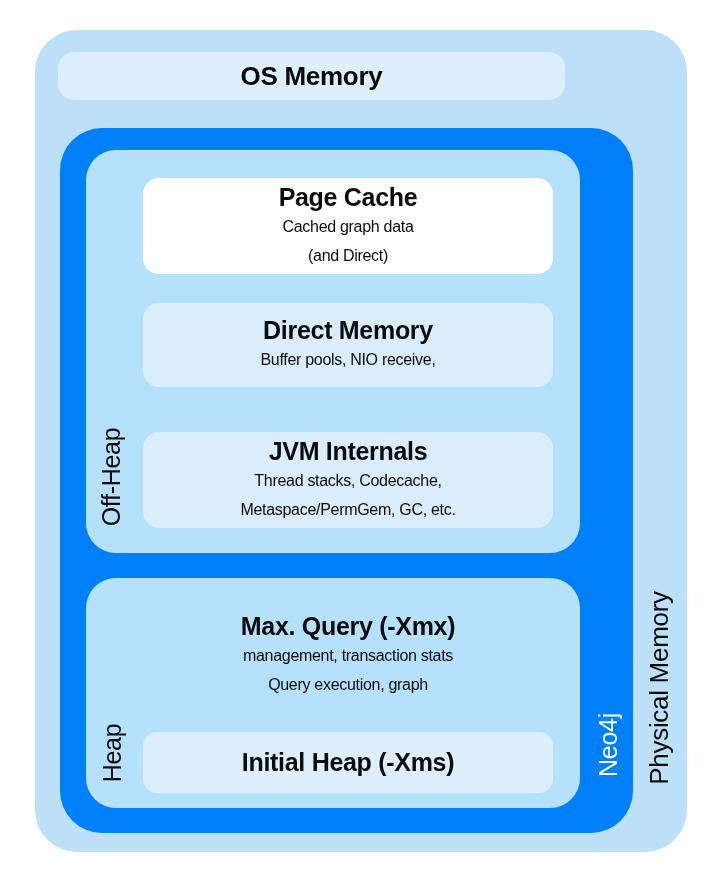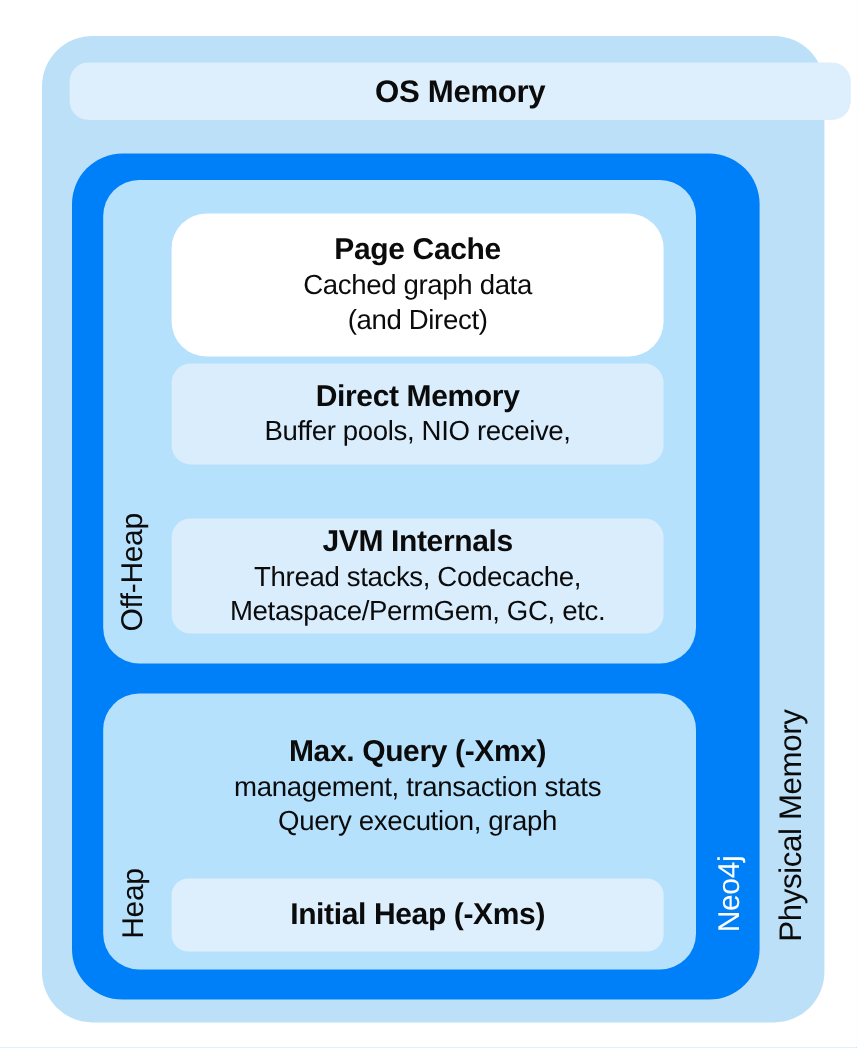--- a/index.html
+++ b/index.html
@@ -13,21 +13,21 @@
   .canvas { position:relative; width:714px; height:873px; overflow:hidden; background:#fff; }
 
   
   .outer {
     position:absolute; left:35px; top:30px; width:652px; height:822px;
     background:var(--outer-bg,#bde0f9); border-radius:42px;
   }
 
   
   .os-bar {
-    position:absolute; left:23px; top:22px; width:651px; height:48px;
+    position:absolute; left:23px; top:22px; width:507px; height:48px;
     background:var(--os-bar-bg,#ddeefc); border-radius:16px;
     display:flex; align-items:center; justify-content:center;
     font-size:26px; font-weight:bold;
   }
 
   
   .neo4j {
     position:absolute; left:25px; top:98px; width:573px; height:705px;
     background:var(--neo4j-bg,#0080f8); border-radius:42px;
   }
@@ -43,27 +43,27 @@
   
   .inner-box {
     position:absolute; left:57px; width:410px; border-radius:16px;
     display:flex; flex-direction:column; align-items:center; justify-content:center;
     text-align:center;
   }
   .box-white   { background:var(--page-cache-bg,#ffffff); }
   .box-light   { background:var(--inner-box-bg,#d9edfd); }
   .box-lighter { background:var(--initial-heap-bg,#ddeefc); }
 
-  .pagecache { top:28px;  height:119px;border-radius:29px; }
+  .pagecache { top:28px;  height:96px; }
   .directmem { top:153px; height:84px; }
   .jvmint    { top:282px; height:96px; }
   .initheap  { top:154px; height:61px; border-radius:14px; }
 
   .box-title { font-size:25px; font-weight:bold; line-height:29px; }
-  .box-line  { font-size:23px; line-height:29px; }
+  .box-line  { font-size:16px; line-height:29px; }
 
   
   .maxheap-text {
     position:absolute; left:57px; top:34px; width:410px; text-align:center;
   }
 
   
   .vlabel {
     position:absolute; white-space:nowrap;
     transform:translate(-50%,-50%) rotate(-90deg);

